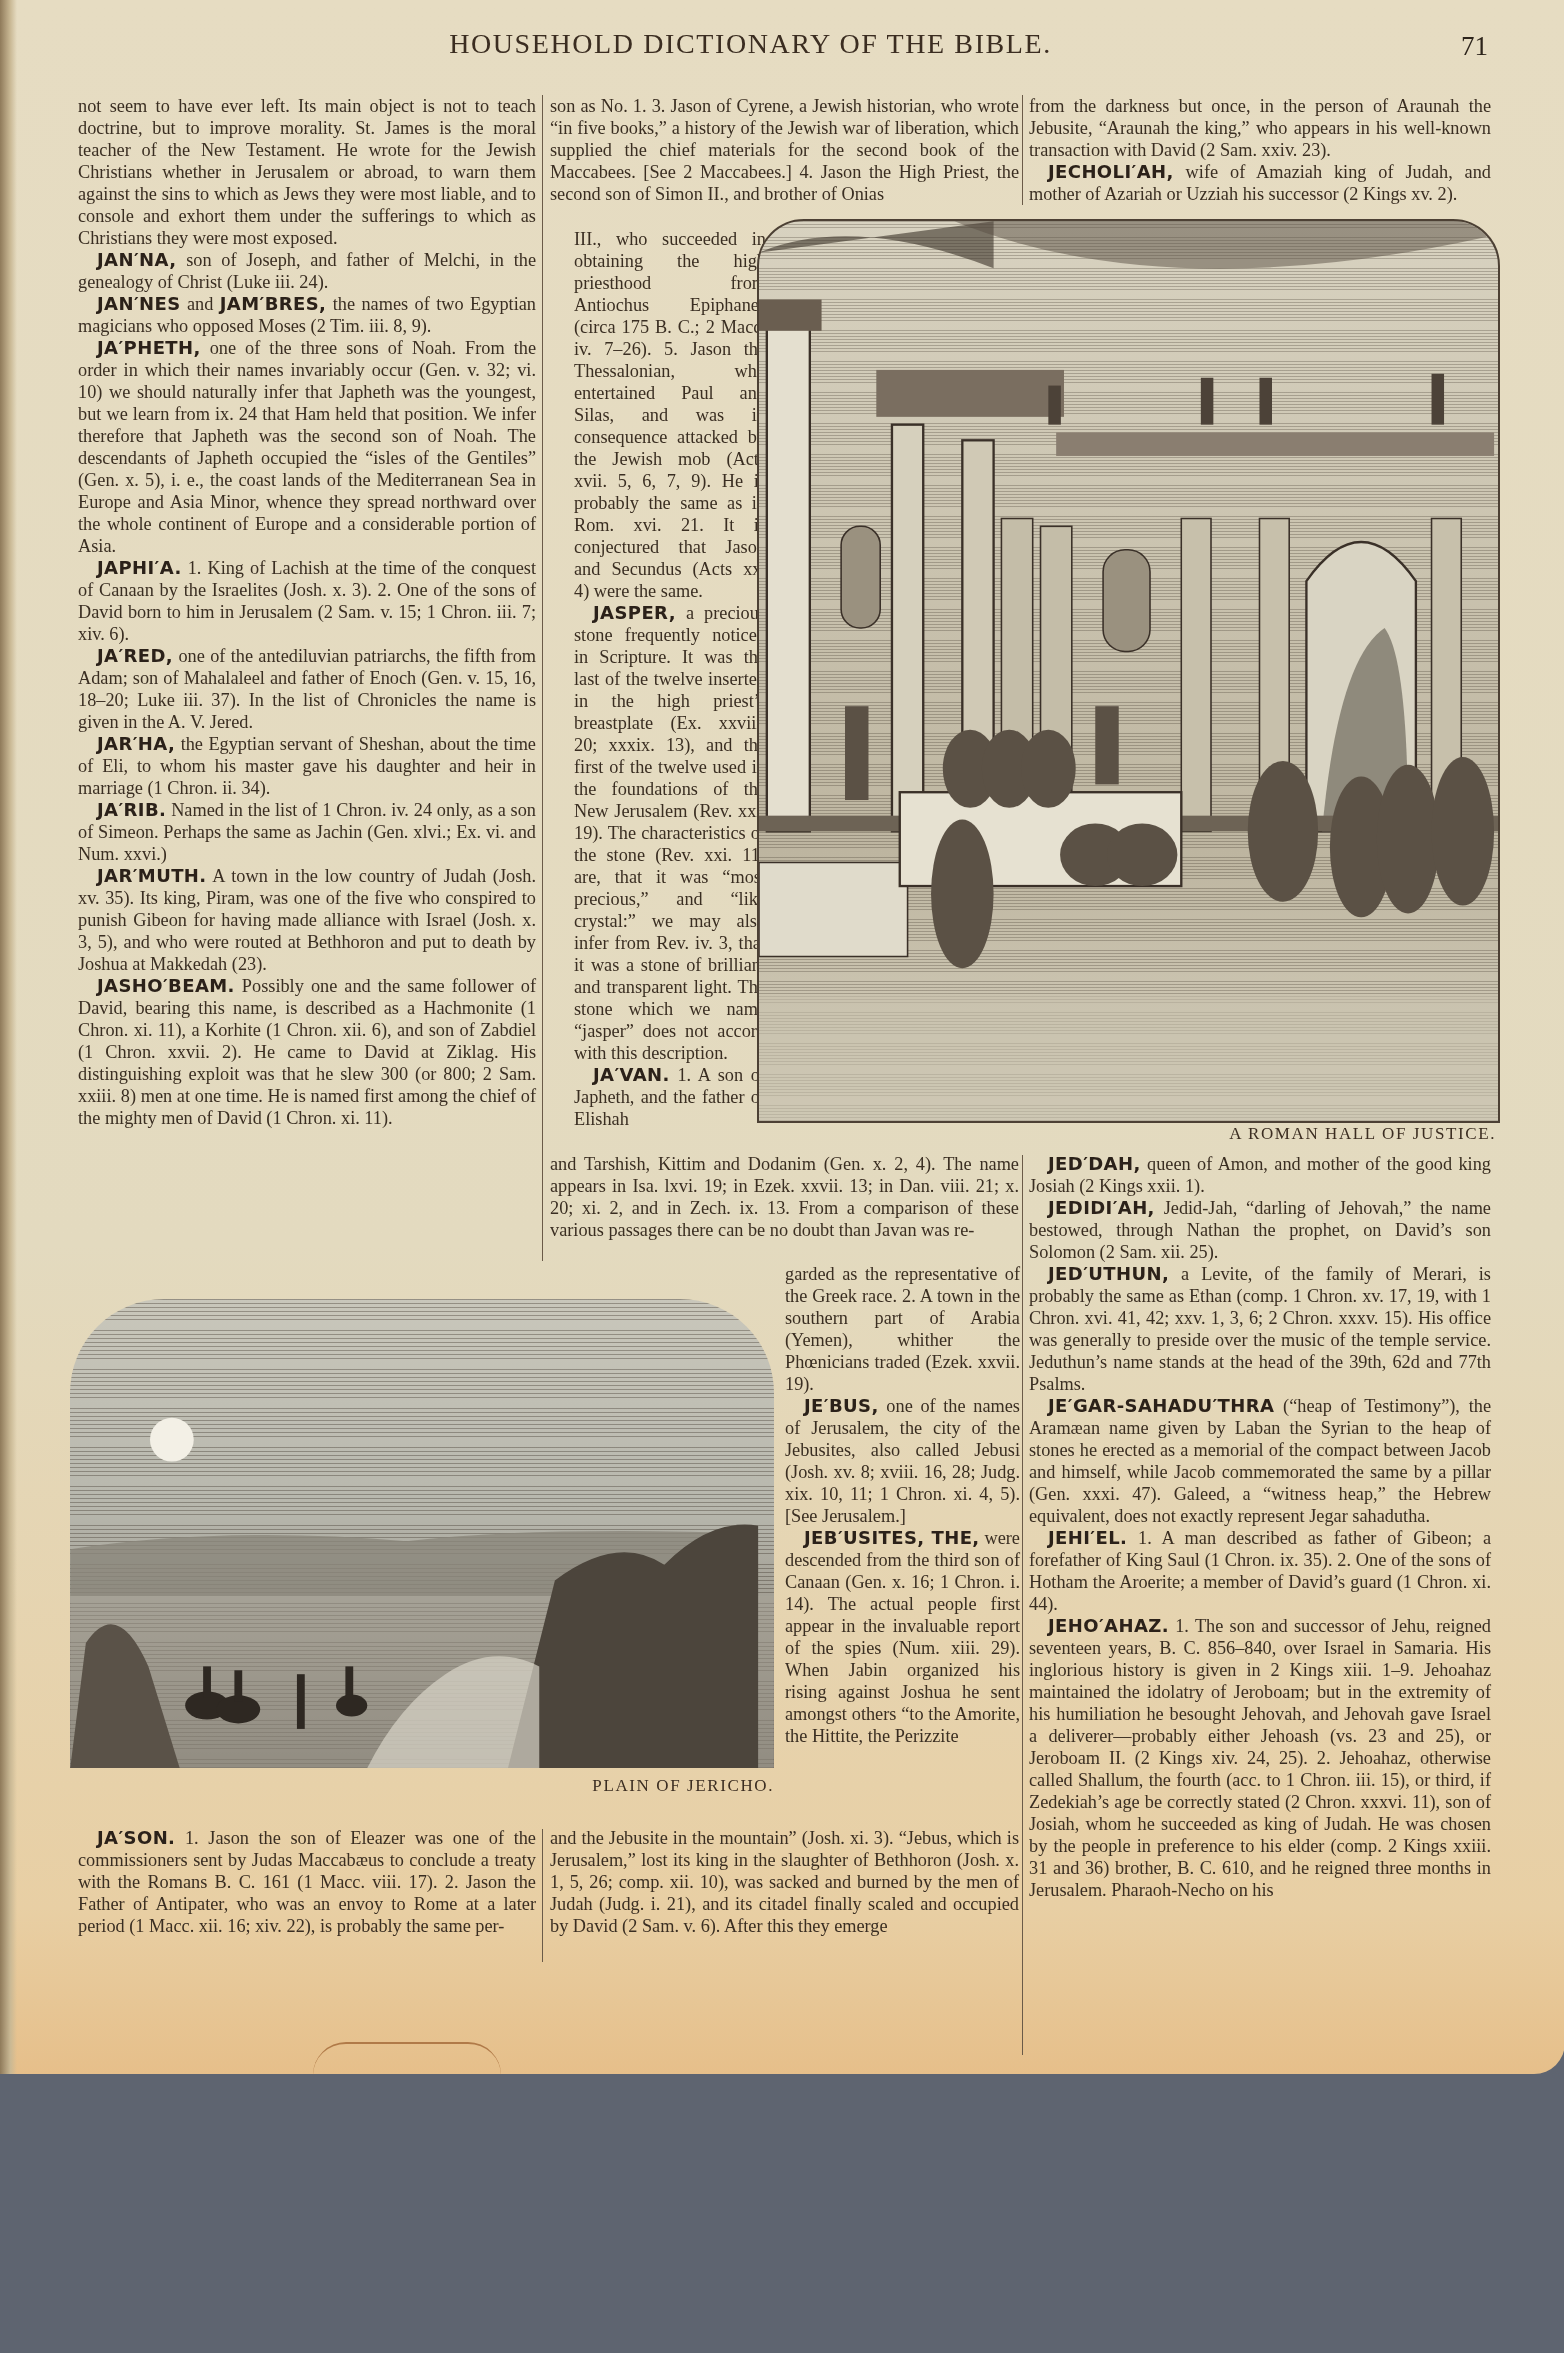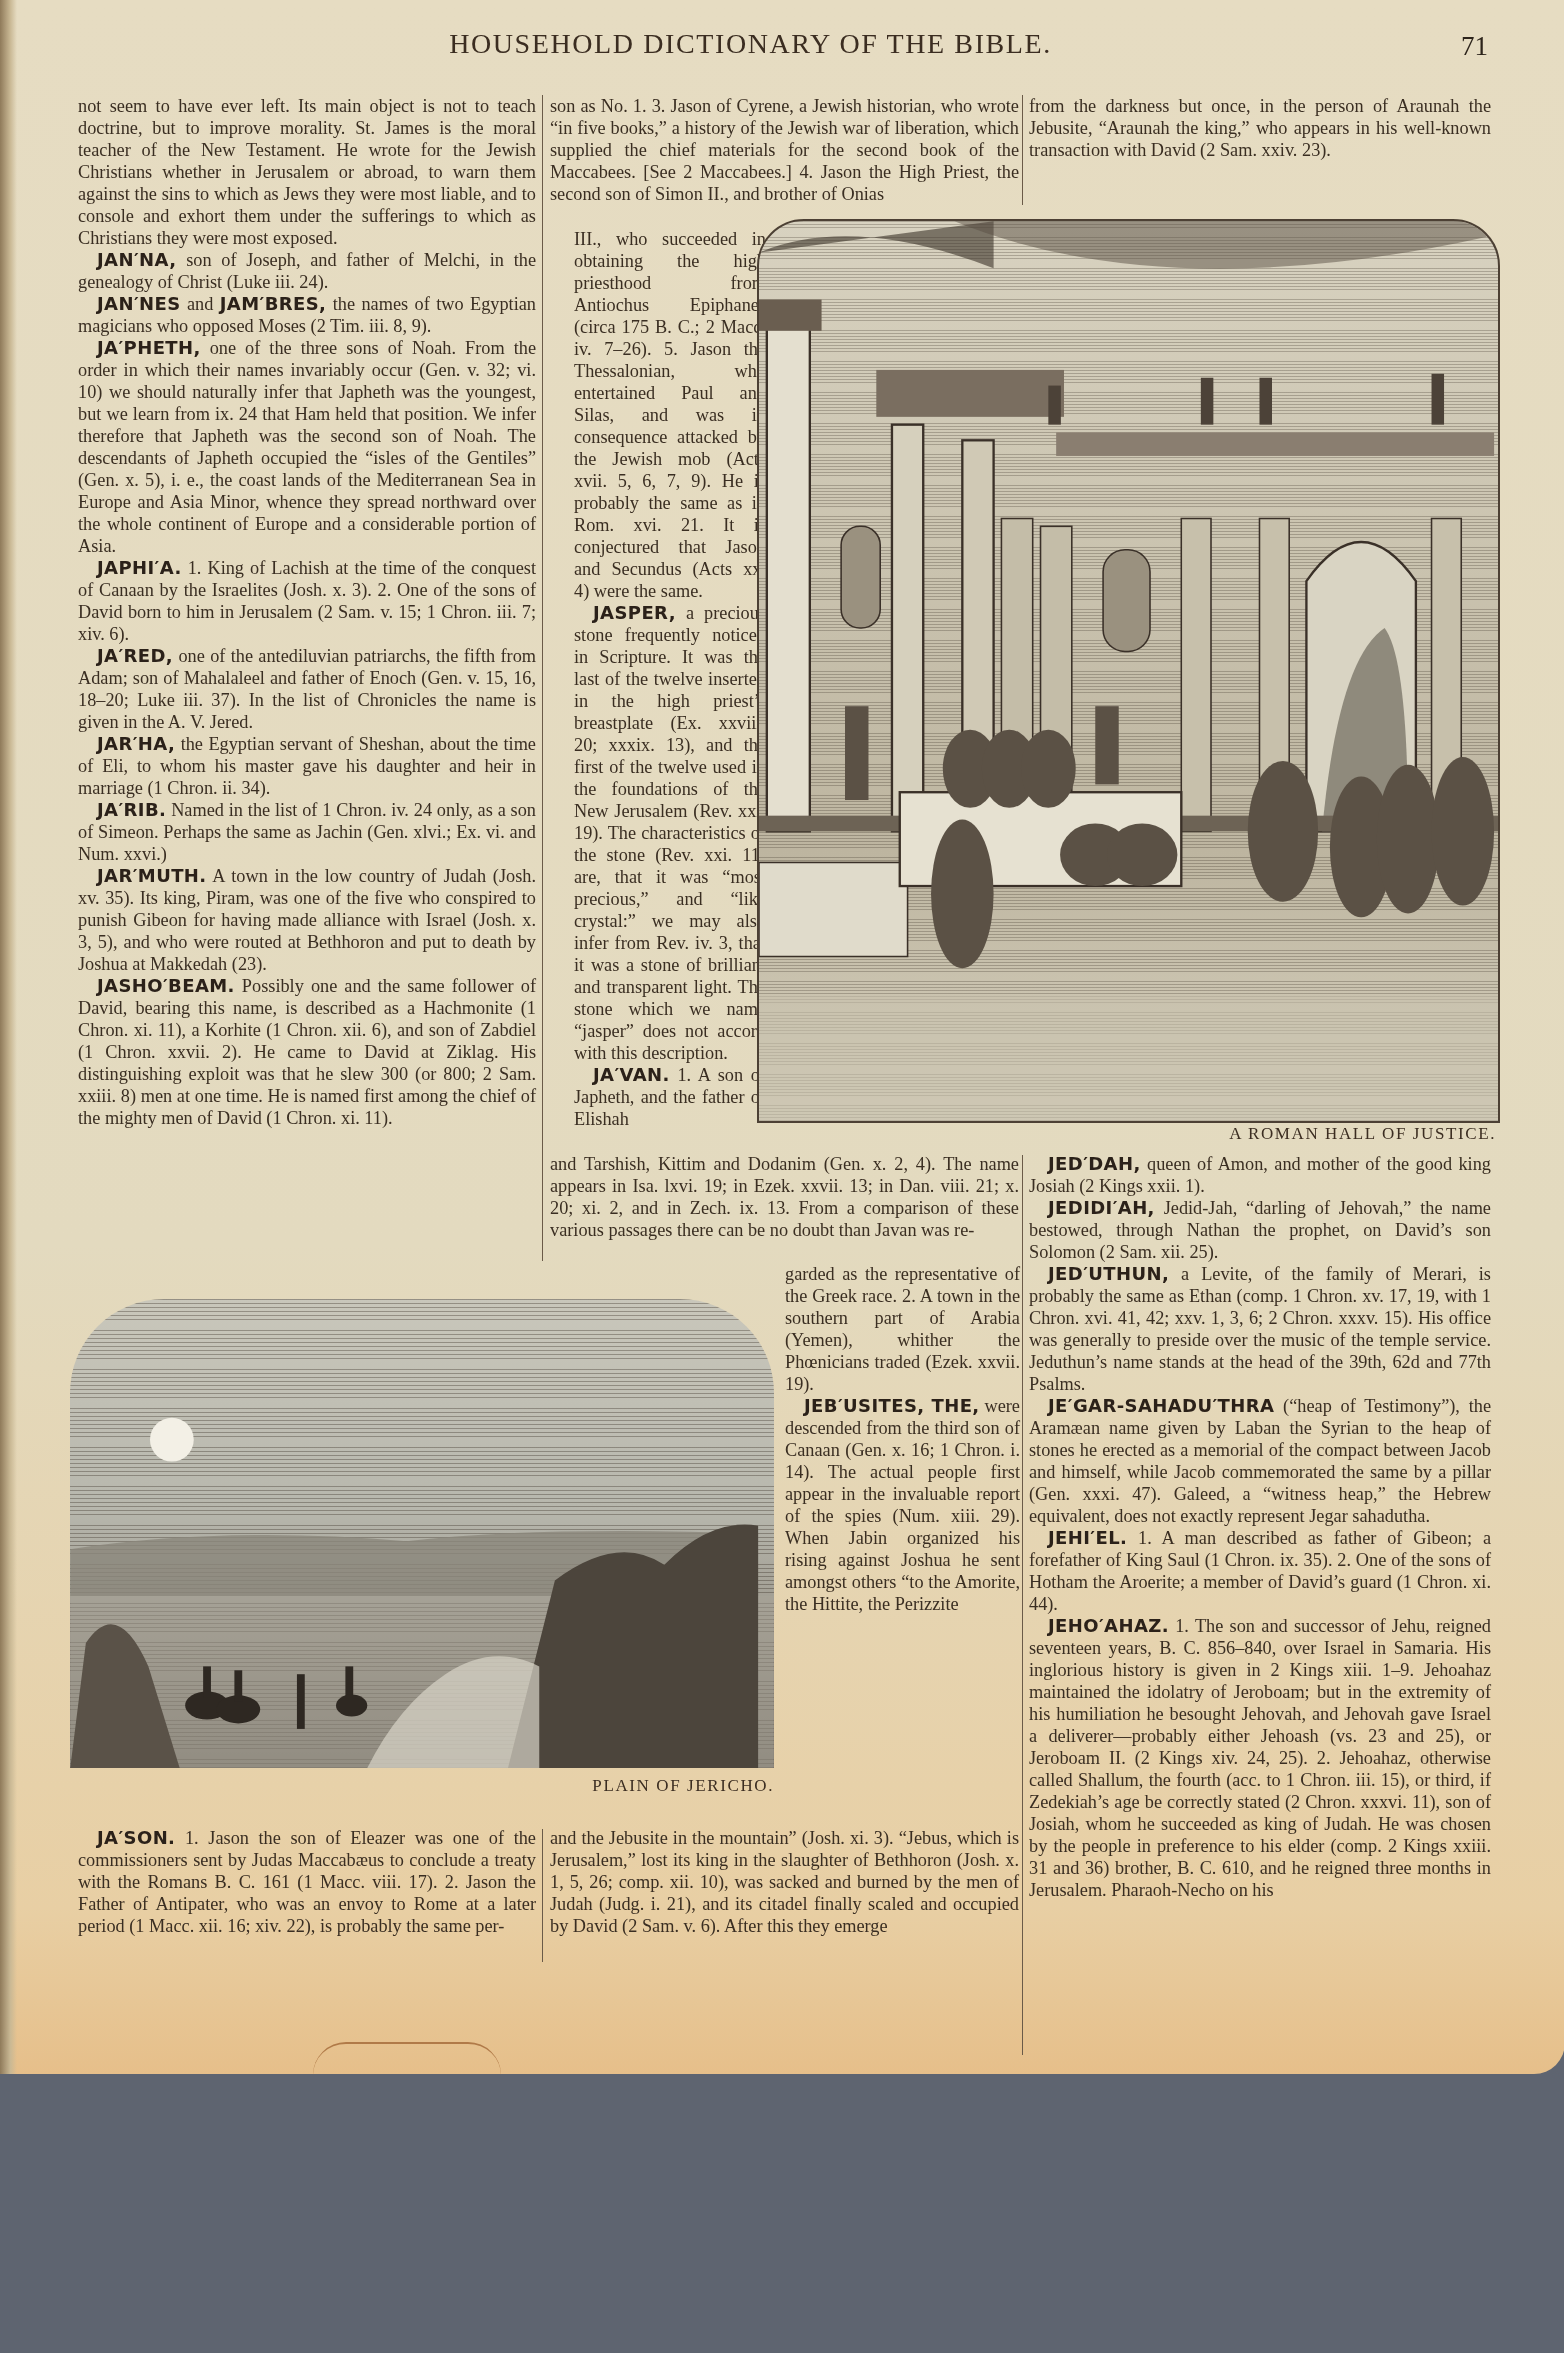--- a/index.html
+++ b/index.html
@@ -82,20 +82,21 @@
   <div class="rule" style="left:542px; top:95px; height:1166px;"></div>
 
   <div class="col" id="col2top" style="left:550px; top:95px; width:469px;">
     <p class="cont">son as No. 1. 3. Jason of Cyrene, a Jewish historian, who wrote “in five books,” a history of the Jewish war of liberation, which supplied the chief materials for the second book of the Maccabees. [See 2 Maccabees.] 4. Jason the High Priest, the second son of Simon II., and brother of Onias</p>
   </div>
 
   <div class="rule" style="left:1022px; top:95px; height:110px;"></div>
 
   <div class="col" id="col3top" style="left:1029px; top:95px; width:462px;">
       <p class="cont"><span>from the darkness but once, in the person of Araunah the Jebusite, “Araunah the king,” who appears in his well-known transaction with David (2 Sam. xxiv. 23).</span></p>
+      <p><span class="hw">JECHOLI′AH,</span><span> wife of Amaziah king of Judah, and mother of Azariah or Uzziah his successor (2 Kings xv. 2).</span></p>
     </div>
 
   <div class="col" id="col2narrow" style="left:574px; top:228px; width:192px;">
       <p class="cont"><span>III., who succeeded in obtaining the high priesthood from Antiochus Epiphanes (circa 175 B. C.; 2 Macc. iv. 7–26). 5. Jason the Thessalonian, who entertained Paul and Silas, and was in consequence attacked by the Jewish mob (Acts xvii. 5, 6, 7, 9). He is probably the same as in Rom. xvi. 21. It is conjectured that Jason and Secundus (Acts xx. 4) were the same.</span></p>
       <p><span class="hw">JASPER,</span><span> a precious stone frequently noticed in Scripture. It was the last of the twelve inserted in the high priest’s breastplate (Ex. xxviii. 20; xxxix. 13), and the first of the twelve used in the foundations of the New Jerusalem (Rev. xxi. 19). The characteristics of the stone (Rev. xxi. 11) are, that it was “most precious,” and “like crystal:” we may also infer from Rev. iv. 3, that it was a stone of brilliant and transparent light. The stone which we name “jasper” does not accord with this description.</span></p>
       <p><span class="hw">JA′VAN.</span><span> 1. A son of Japheth, and the father of Elishah</span></p>
     </div>
 
   <div class="figure hall">
     <svg width="739" height="900" viewBox="0 0 945 1150">
@@ -145,20 +146,21 @@
   <div class="fig-caption" style="left:757px; top:1124px; width:739px;">A ROMAN HALL OF JUSTICE.</div>
 
   <div class="col" id="col2javan" style="left:550px; top:1153px; width:469px;">
     <p class="cont">and Tarshish, Kittim and Dodanim (Gen. x. 2, 4). The name appears in Isa. lxvi. 19; in Ezek. xxvii. 13; in Dan. viii. 21; x. 20; xi. 2, and in Zech. ix. 13. From a comparison of these various passages there can be no doubt than Javan was re-</p>
   </div>
 
   <div class="rule" style="left:1022px; top:1155px; height:900px;"></div>
 
   <div class="col" id="col2right" style="left:785px; top:1263px; width:235px;">
       <p class="cont"><span>garded as the representative of the Greek race. 2. A town in the southern part of Arabia (Yemen), whither the Phœnicians traded (Ezek. xxvii. 19).</span></p>
+      <p><span class="hw">JE′BUS,</span><span> one of the names of Jerusalem, the city of the Jebusites, also called Jebusi (Josh. xv. 8; xviii. 16, 28; Judg. xix. 10, 11; 1 Chron. xi. 4, 5). [See Jerusalem.]</span></p>
       <p><span class="hw">JEB′USITES, THE,</span><span> were descended from the third son of Canaan (Gen. x. 16; 1 Chron. i. 14). The actual people first appear in the invaluable report of the spies (Num. xiii. 29). When Jabin organized his rising against Joshua he sent amongst others “to the Amorite, the Hittite, the Perizzite</span></p>
     </div>
 
   <div class="figure jericho">
     <svg width="704" height="469" viewBox="0 0 900 600">
       <circle cx="130" cy="180" r="28" fill="#f3f0e6"></circle>
       <path d="M0 320 Q200 290 430 310 Q600 290 880 300 L880 380 L0 380 Z" fill="#8b877c" opacity="0.8"></path>
       <path d="M0 380 L900 380 L900 600 L0 600 Z" fill="#a7a398" opacity="0.5"></path>
       <path d="M20 440 Q60 380 100 470 L140 600 L0 600 Z" fill="#5a5248"></path>
       <path d="M560 600 L620 360 Q700 300 760 340 Q820 280 880 290 L880 600 Z" fill="#4c453c"></path>

